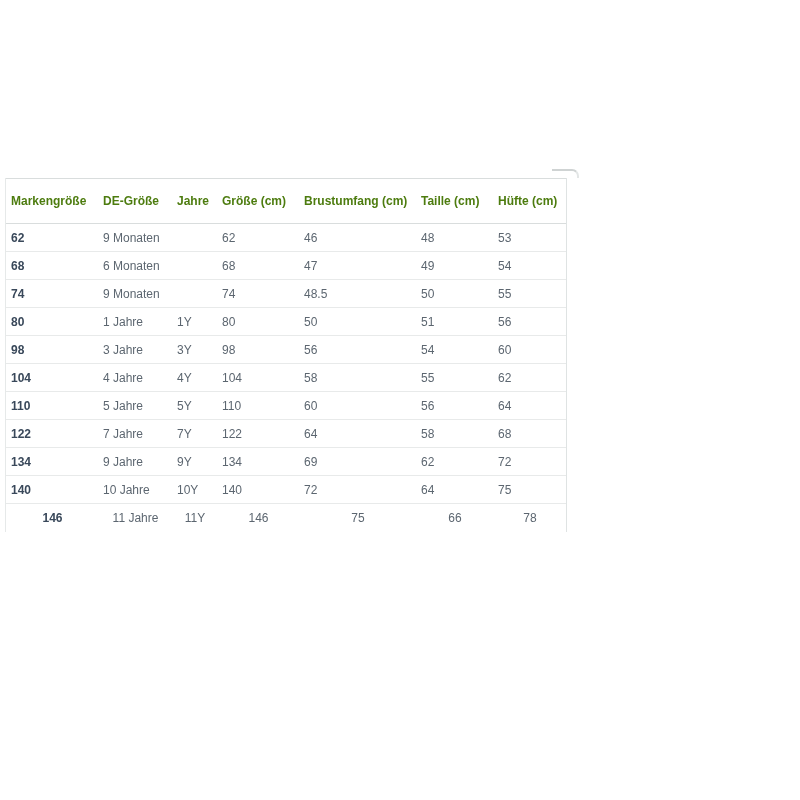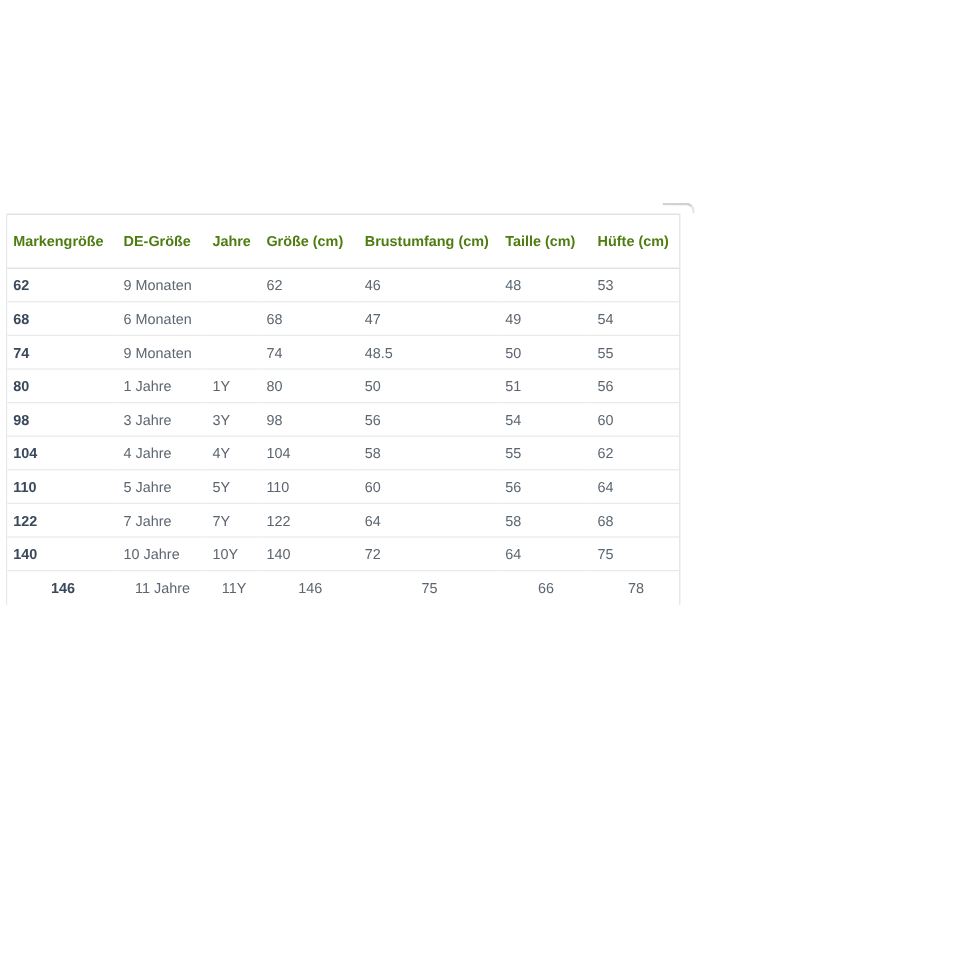--- a/index.html
+++ b/index.html
@@ -165,20 +165,29 @@
         <tr>
           <td class="first-col">122</td>
           <td>7 Jahre</td>
           <td>7Y</td>
           <td>122</td>
           <td>64</td>
           <td>58</td>
           <td>68</td>
         </tr>
         <tr>
+          <td class="first-col">134</td>
+          <td>9 Jahre</td>
+          <td>9Y</td>
+          <td>134</td>
+          <td>69</td>
+          <td>62</td>
+          <td>72</td>
+        </tr>
+        <tr>
           <td class="first-col">140</td>
           <td>10 Jahre</td>
           <td>10Y</td>
           <td>140</td>
           <td>72</td>
           <td>64</td>
           <td>75</td>
         </tr>
         <tr>
           <td class="first-col">146</td>

